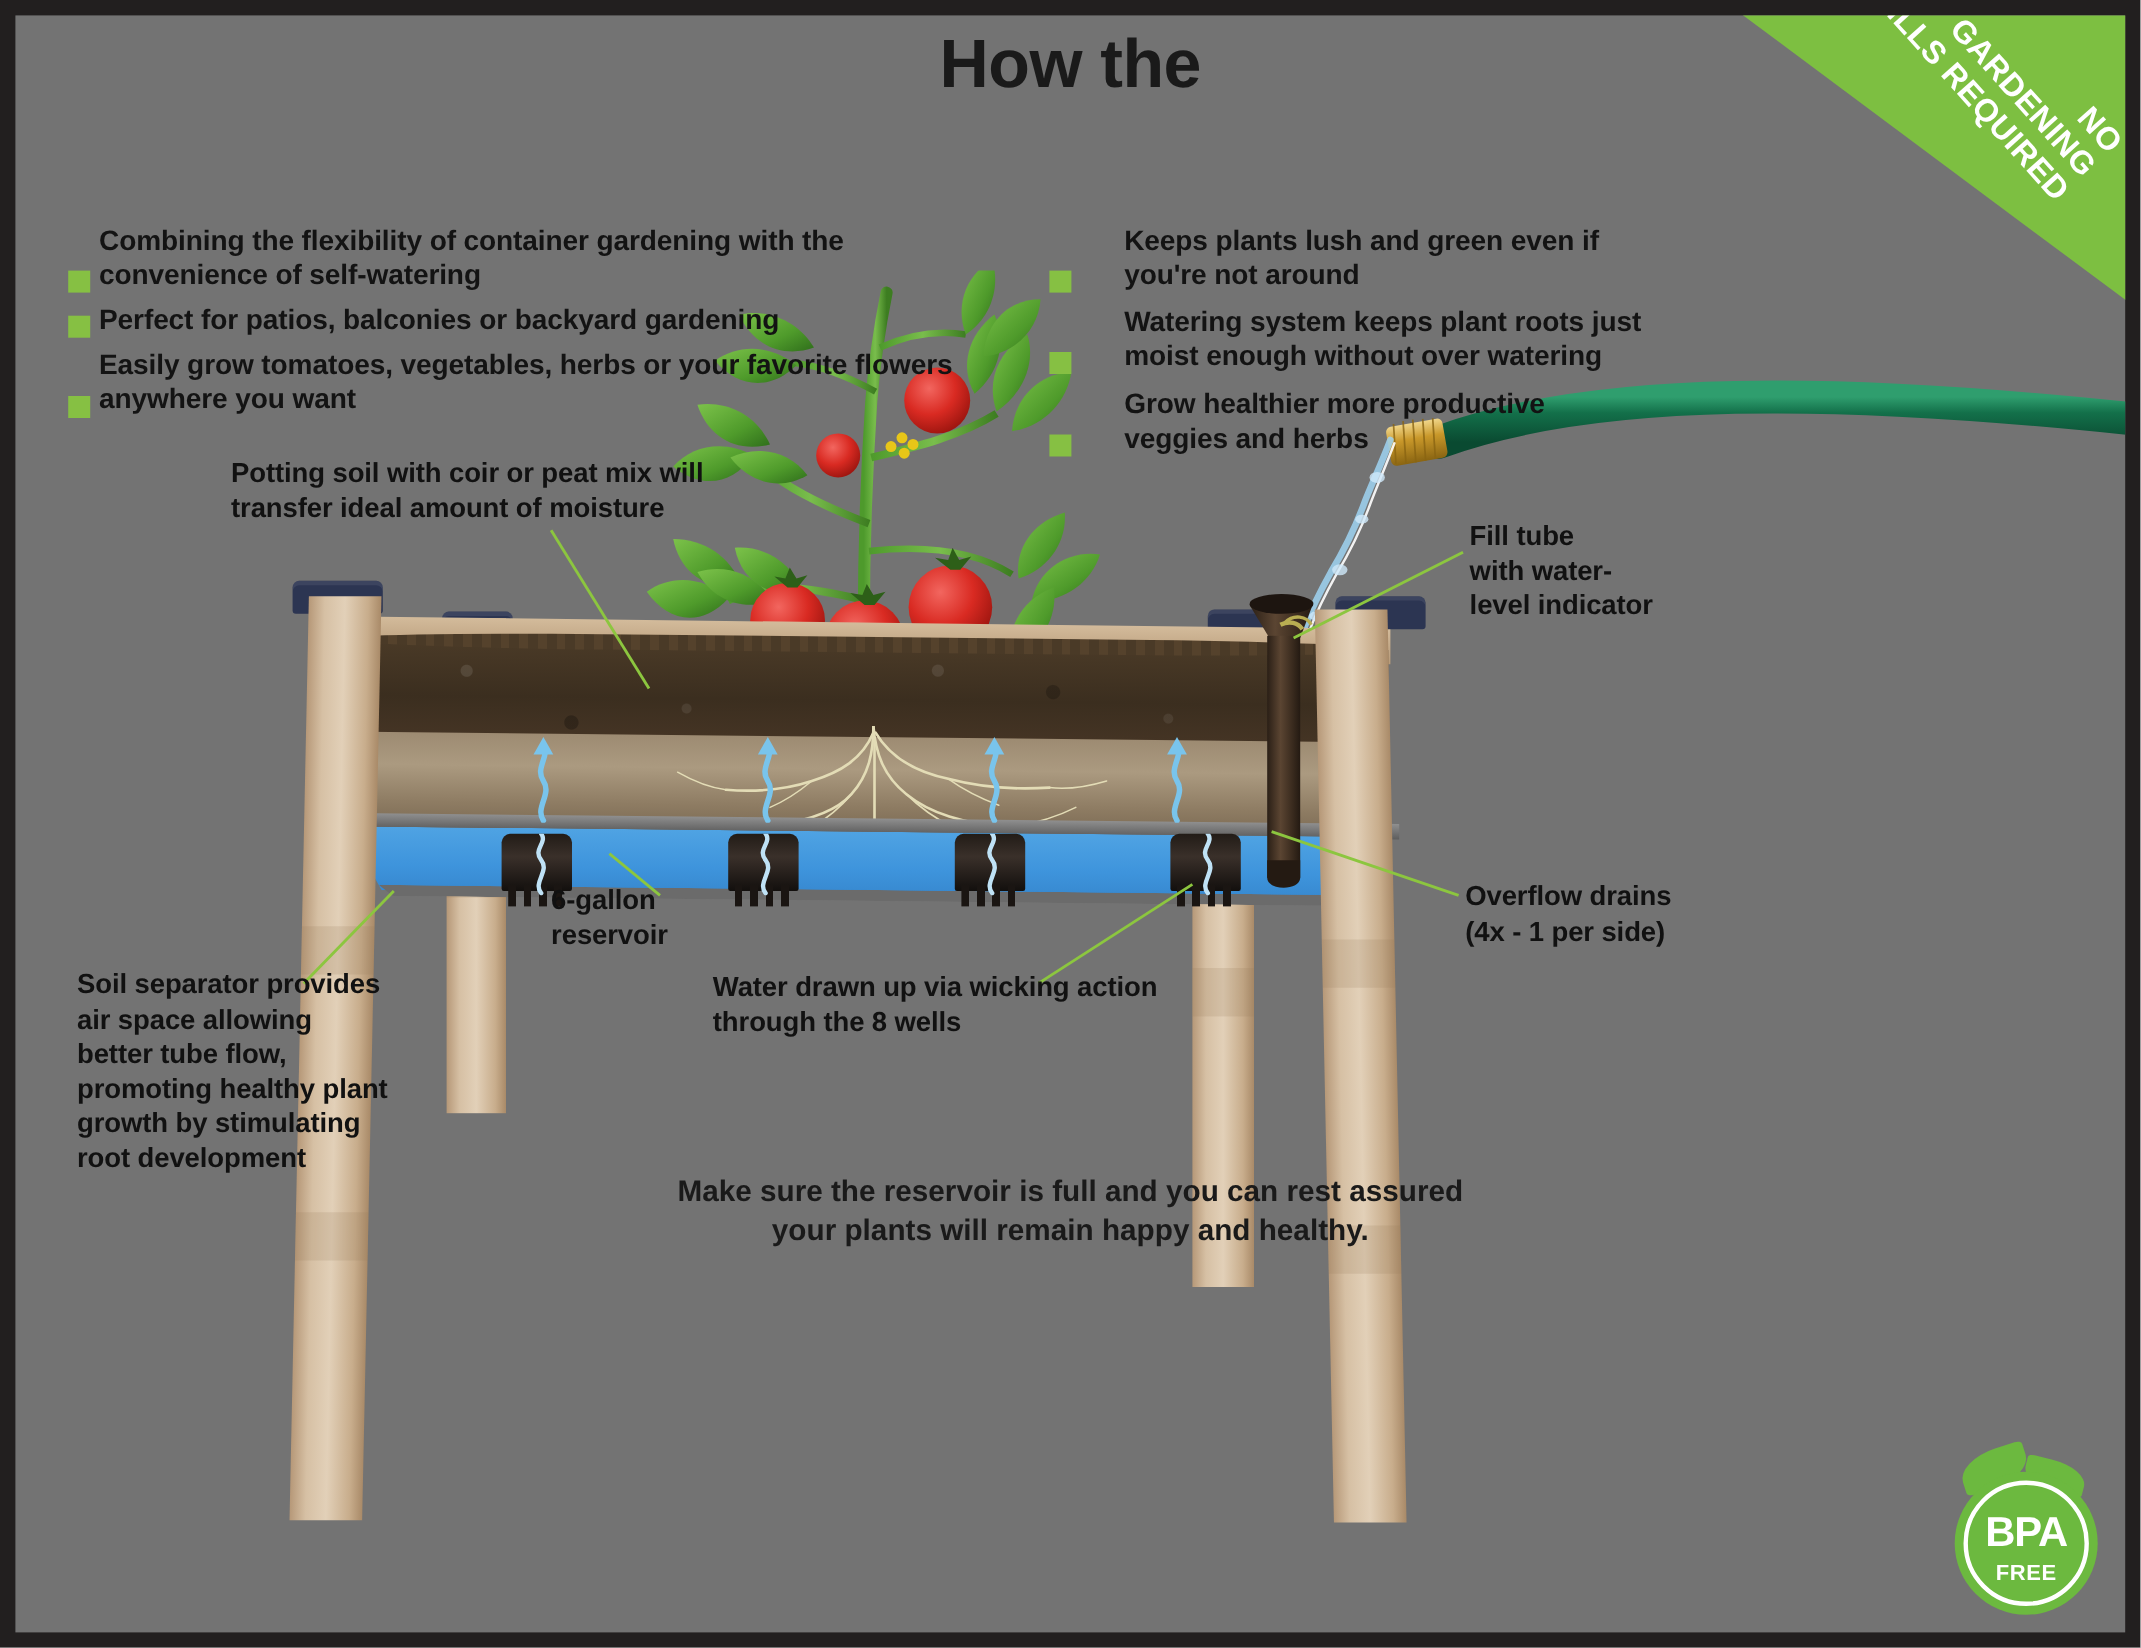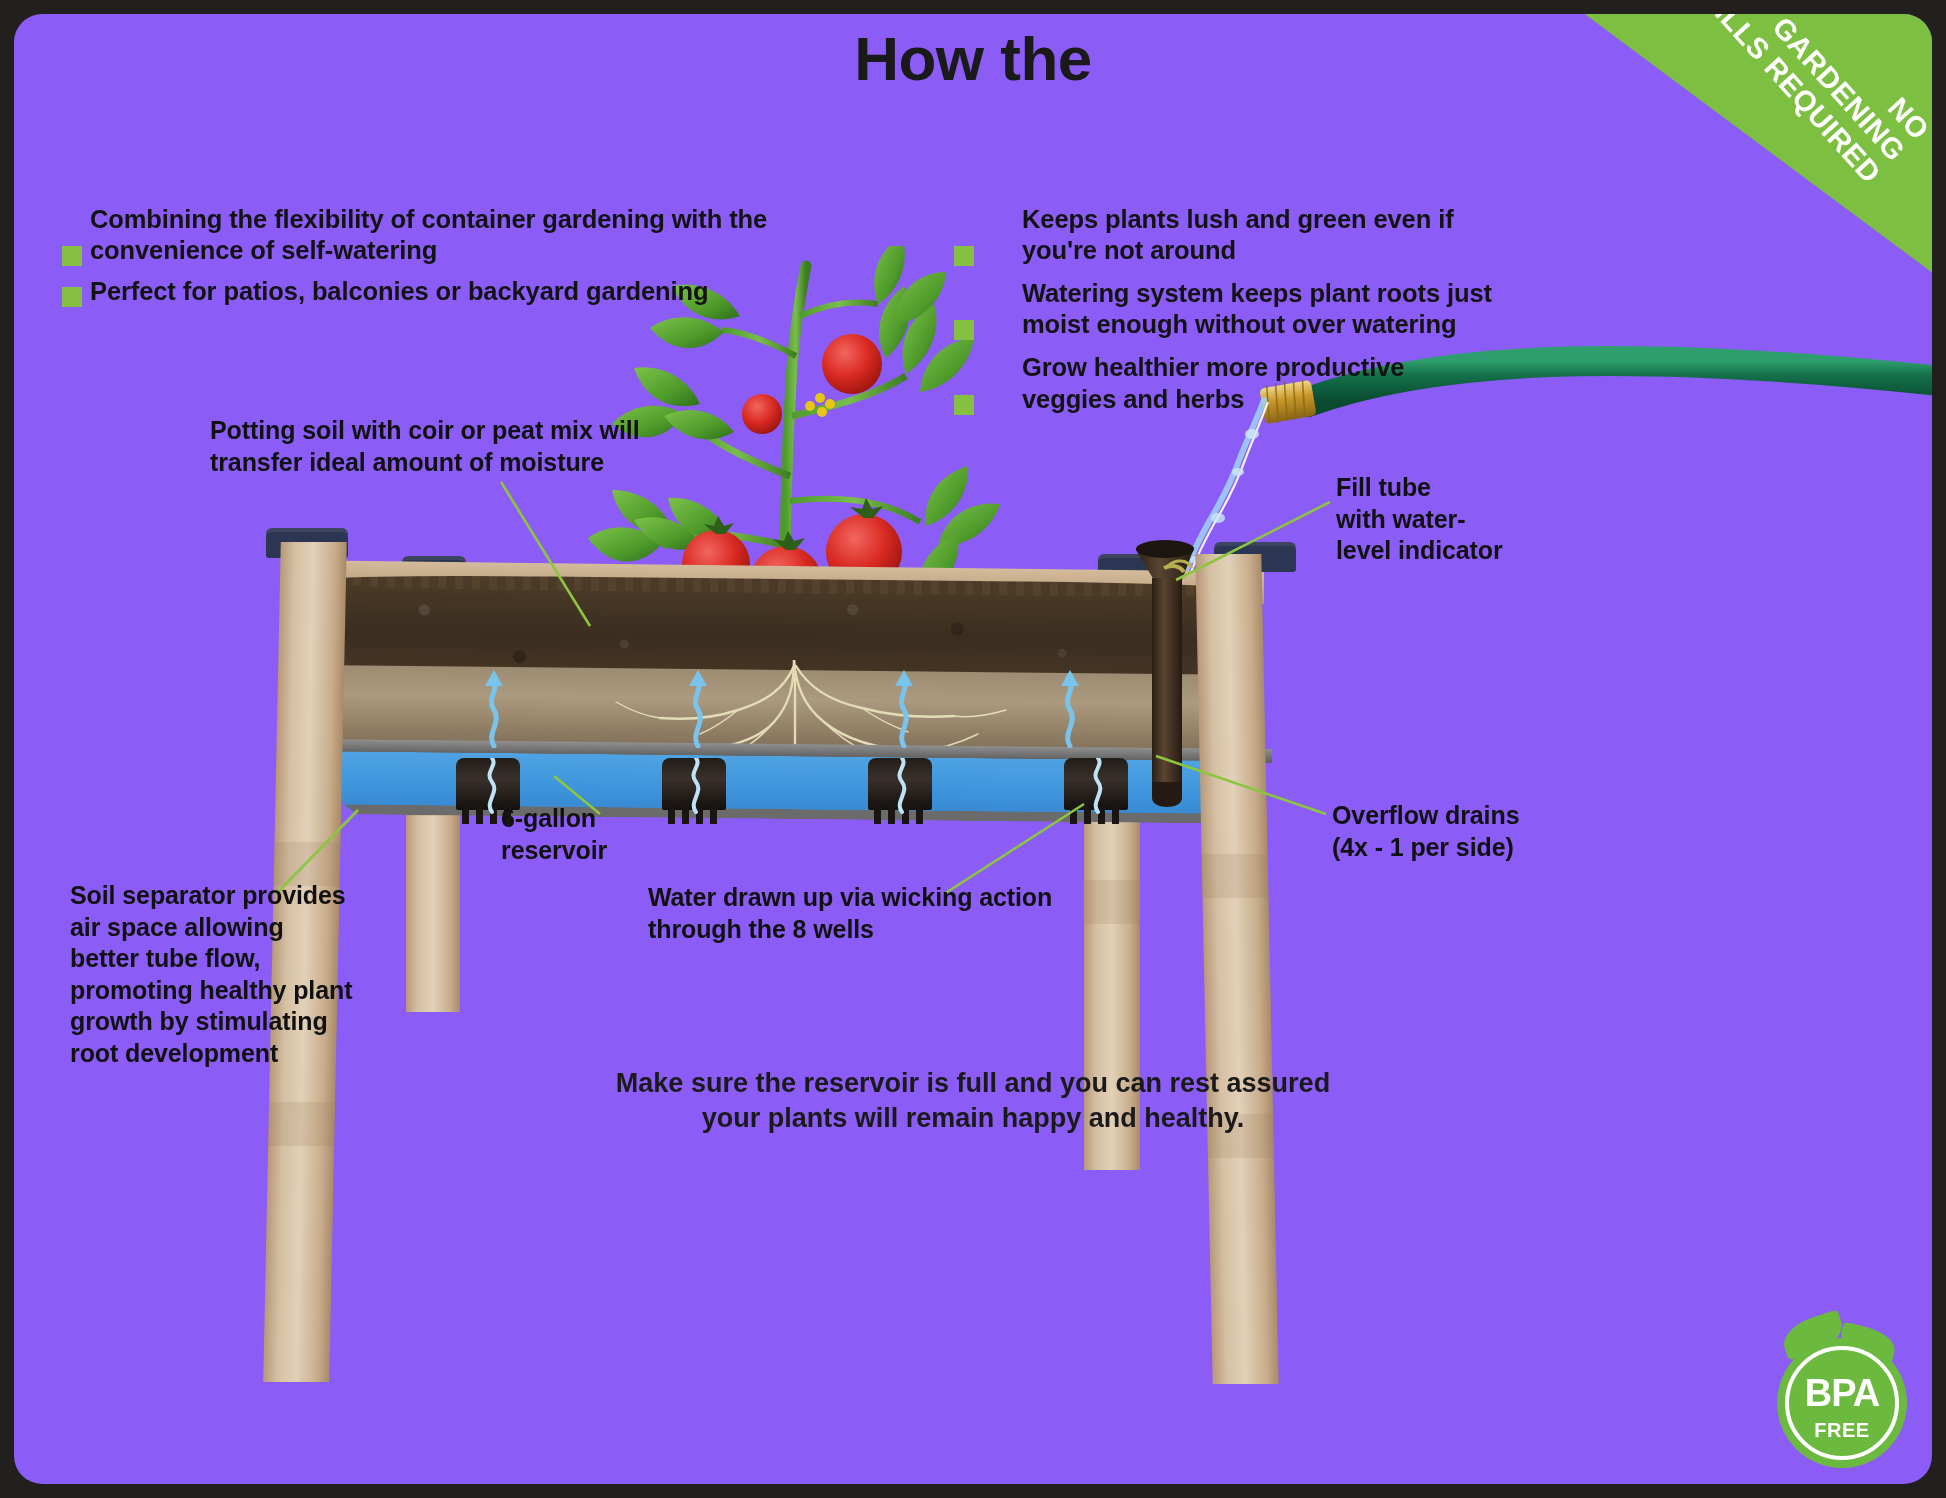--- a/index.html
+++ b/index.html
@@ -14,23 +14,22 @@
   .poster {
     position: relative;
     width: 1946px; height: 1498px;
     background: #221f1f;
     padding: 14px;
     overflow: hidden;
   }
   .inner {
     position: relative;
     width: 100%; height: 100%;
-    background: #8b5cf6;
+    background: #737373;
     overflow: hidden;
-    border-radius: 28px;
   }
 
   
   .title {
     position: absolute;
     top: 10px; left: 0; right: 0;
     text-align: center;
     font-weight: bold;
     font-size: 62px;
     line-height: 1.14;
@@ -538,20 +537,24 @@
 
     <div class="bullets left">
       <div class="bullet-row">
         <span class="bsq"></span>
         <span class="btxt">Combining the flexibility of container gardening with the convenience of self-watering</span>
       </div>
       <div class="bullet-row">
         <span class="bsq"></span>
         <span class="btxt">Perfect for patios, balconies or backyard gardening</span>
       </div>
+      <div class="bullet-row">
+        <span class="bsq"></span>
+        <span class="btxt">Easily grow tomatoes, vegetables, herbs or your favorite flowers anywhere  you want</span>
+      </div>
     </div>
 
     <div class="bullets right">
       <div class="bullet-row">
         <span class="bsq"></span>
         <span class="btxt">Keeps plants lush and green even if you're not around</span>
       </div>
       <div class="bullet-row">
         <span class="bsq"></span>
         <span class="btxt">Watering system keeps plant roots just moist enough without over watering</span>

